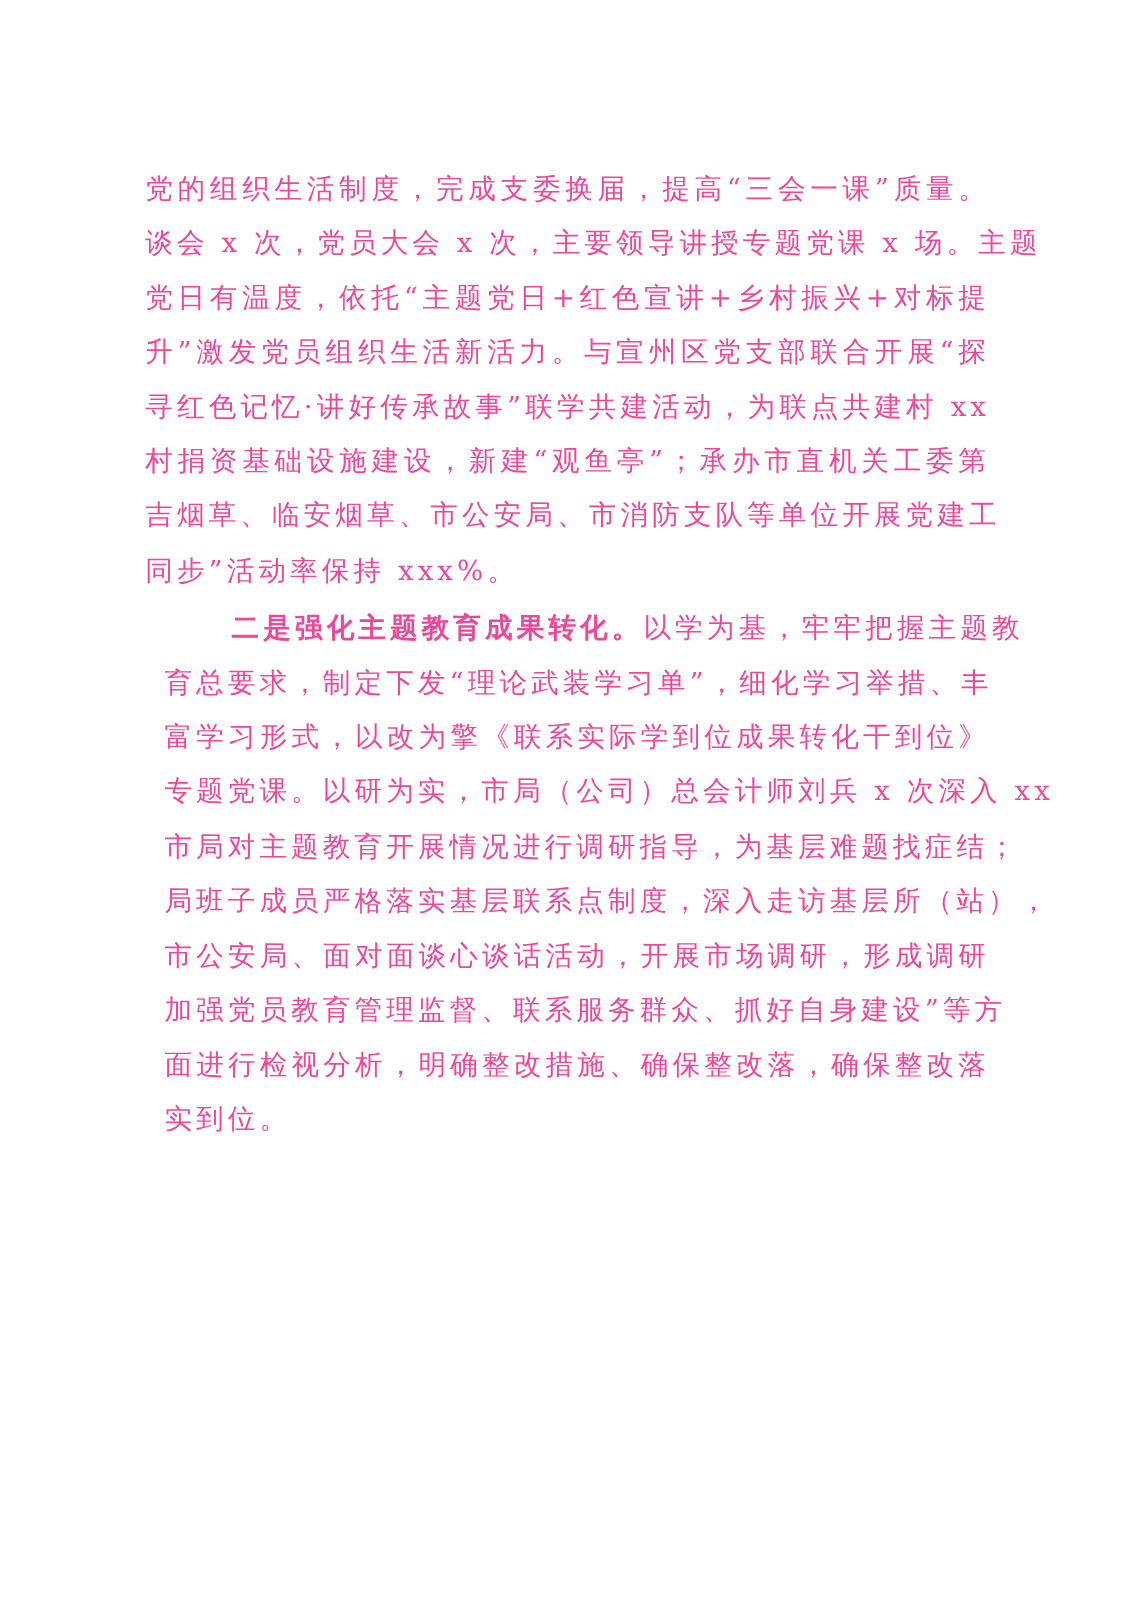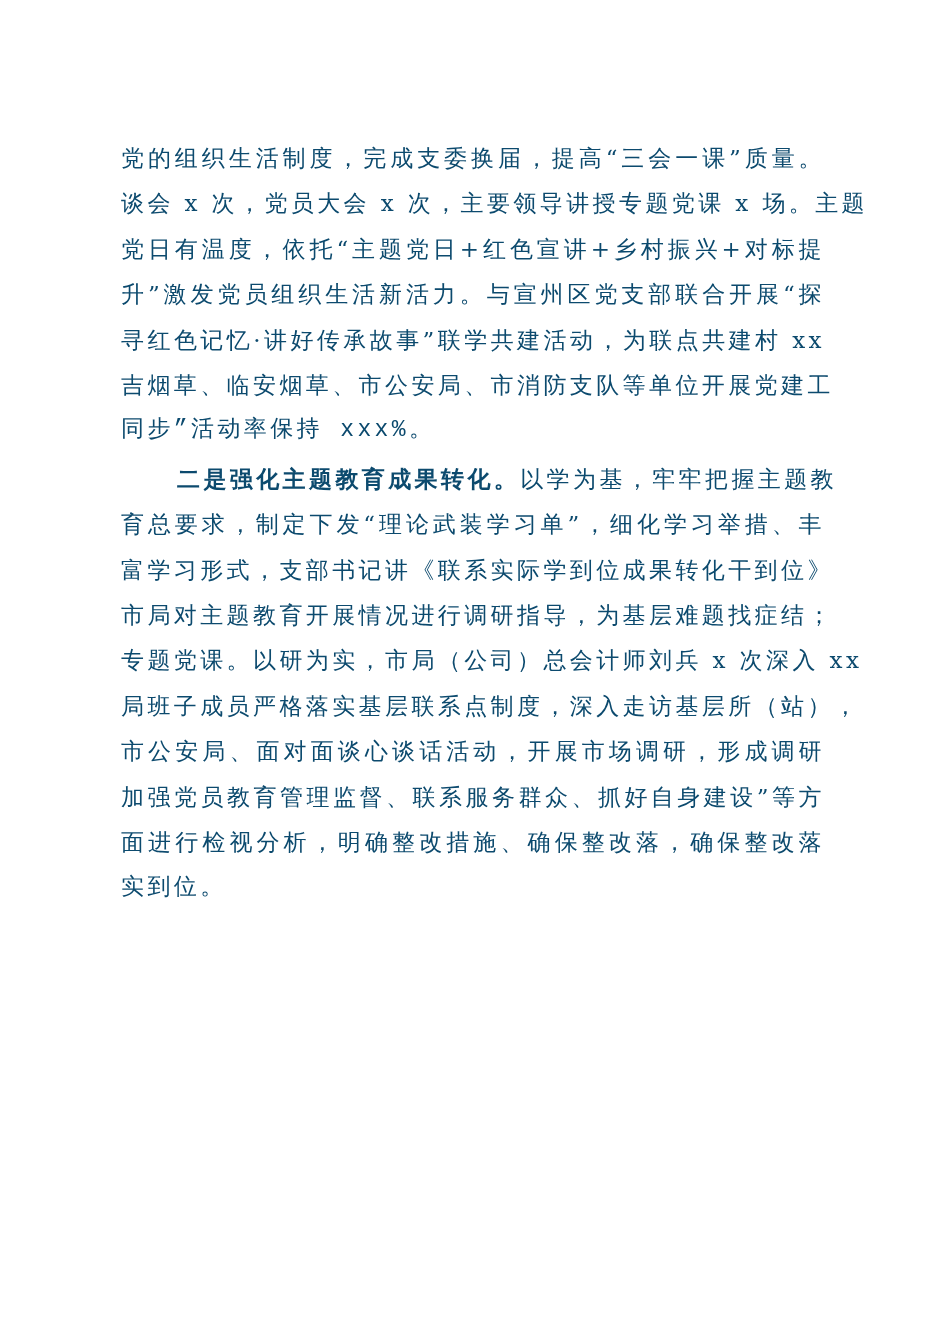--- a/index.html
+++ b/index.html
@@ -5,49 +5,50 @@
   html, body { margin: 0; padding: 0; background: #ffffff; }
   body { width: 950px; height: 1344px; position: relative; overflow: hidden; }
   .page {
     position: absolute;
     left: 121px;
     top: 136px;
     width: 704px;
     font-family: "DejaVu Serif", "Liberation Serif", serif;
     font-size: 23px;
     line-height: 45.4px;
-    color: #0c4a6e;
+    color: #ec4899;
     letter-spacing: 3.4px;
     text-align: justify;
     text-justify: inter-character;
   }
   .para { margin: 0; padding: 0; }
-  .para + .para { margin-top: 2px; }
+  .para + .para { margin-top: 2px; margin-left: 16px; }
   .lead { font-weight: bold; }
   .line { display: block; white-space: nowrap; text-align-last: justify; }
-  .line.last { text-align-last: left; font-family: Liberation Mono, monospace; }
+  .line.last { text-align-last: left; }
 </style>
 </head>
 <body>
 
 <div class="page">
   <p class="para">
     <span class="line">党的组织生活制度，完成支委换届，提高“三会一课”质量。</span>
     <span class="line">谈会 x 次，党员大会 x 次，主要领导讲授专题党课 x 场。主题</span>
     <span class="line">党日有温度，依托“主题党日+红色宣讲+乡村振兴+对标提</span>
     <span class="line">升”激发党员组织生活新活力。与宣州区党支部联合开展“探</span>
     <span class="line">寻红色记忆·讲好传承故事”联学共建活动，为联点共建村 xx</span>
+    <span class="line">村捐资基础设施建设，新建“观鱼亭”；承办市直机关工委第</span>
     <span class="line">吉烟草、临安烟草、市公安局、市消防支队等单位开展党建工</span>
     <span class="line last">同步”活动率保持 xxx%。</span>
   </p>
   <p class="para">
     <span class="line" style="padding-left:56px;"><span class="lead">二是强化主题教育成果转化。</span><span>以学为基，牢牢把握主题教</span></span>
     <span class="line">育总要求，制定下发“理论武装学习单”，细化学习举措、丰</span>
-    <span class="line">富学习形式，支部书记讲《联系实际学到位成果转化干到位》</span>
+    <span class="line">富学习形式，以改为擎《联系实际学到位成果转化干到位》</span>
+    <span class="line">专题党课。以研为实，市局（公司）总会计师刘兵 x 次深入 xx</span>
     <span class="line">市局对主题教育开展情况进行调研指导，为基层难题找症结；</span>
-    <span class="line">专题党课。以研为实，市局（公司）总会计师刘兵 x 次深入 xx</span>
     <span class="line">局班子成员严格落实基层联系点制度，深入走访基层所（站），</span>
     <span class="line">市公安局、面对面谈心谈话活动，开展市场调研，形成调研</span>
     <span class="line">加强党员教育管理监督、联系服务群众、抓好自身建设”等方</span>
     <span class="line">面进行检视分析，明确整改措施、确保整改落，确保整改落</span>
     <span class="line last">实到位。</span>
   </p>
 </div>
 
 </body></html>

